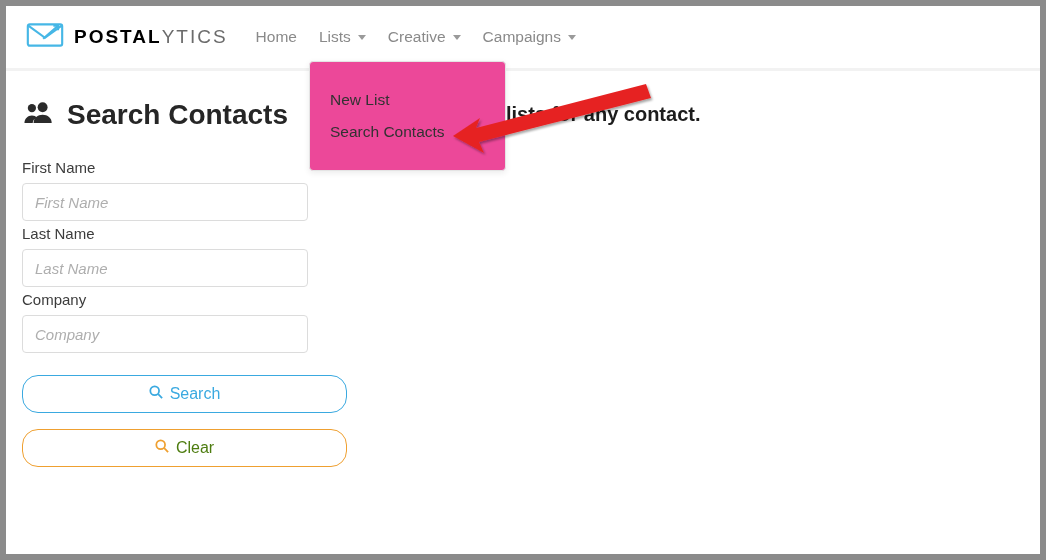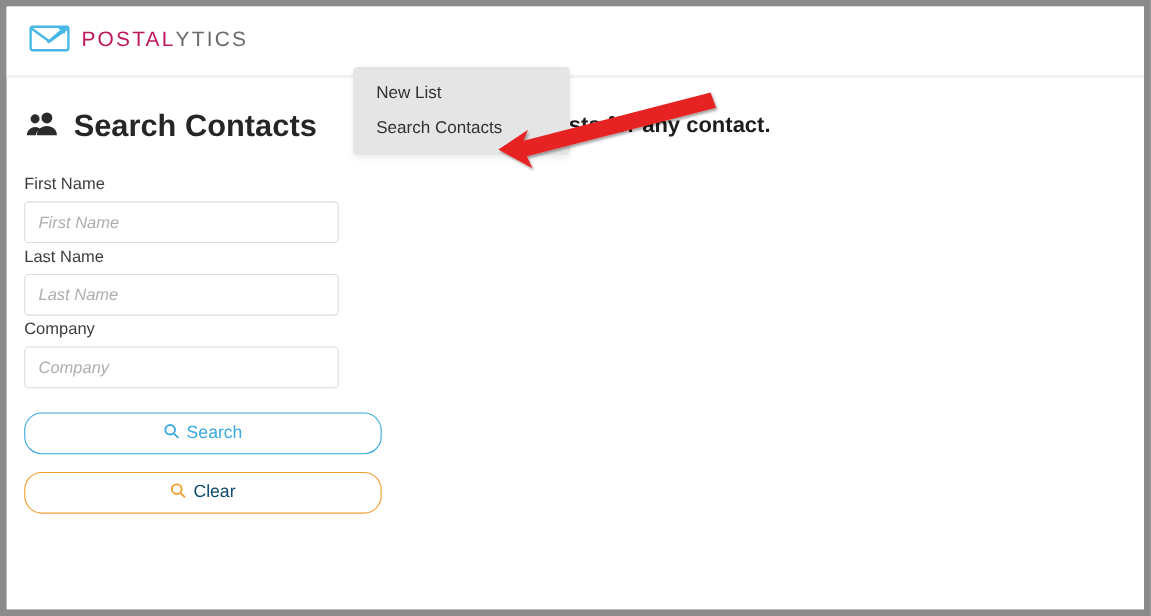--- a/index.html
+++ b/index.html
@@ -2,58 +2,75 @@
 <html><head>
   <meta charset="utf-8">
   <style>
     * { box-sizing: border-box; margin: 0; padding: 0; }
     html, body { width: 1046px; height: 560px; font-family: -apple-system, "Segoe UI", "Helvetica Neue", Arial, sans-serif; background: #8b8b8b; }
     .frame { position: absolute; top: 6px; left: 6px; right: 6px; bottom: 6px; background: #fff; }
     .topbar { height: 62px; display: flex; align-items: center; padding: 0 20px; background: #fff; }
     .logo { display: flex; align-items: center; gap: 10px; }
     .logo-mark { width: 38px; height: 26px; }
     .brand { font-size: 19px; letter-spacing: 2px; color: #6b6b6b; font-weight: 300; }
-    .brand b { font-weight: 400; color: #be185d; letter-spacing: 2px; }
+    .brand b { font-weight: 700; color: #000000; letter-spacing: 2px; }
     .nav { display: flex; align-items: center; gap: 22px; margin-left: 28px; }
     .nav-item { color: #8a8a8a; font-size: 15.5px; display: flex; align-items: center; gap: 7px; cursor: pointer; }
     .caret { width: 0; height: 0; border-left: 4px solid transparent; border-right: 4px solid transparent; border-top: 5px solid #9a9a9a; }
     .divider { height: 3px; background: #f2f2f2; }
     .content { position: relative; padding: 28px 16px 20px 16px; }
     .page-title-row { display: flex; align-items: center; gap: 12px; margin-bottom: 28px; }
     .page-title { font-size: 28px; font-weight: 700; color: #262626; }
     .users-icon { width: 33px; height: 24px; fill: #2b2b2b; }
     .form { width: 286px; }
     .field { margin-bottom: 4px; }
     .field label { display: block; font-size: 15px; color: #3c3c3c; margin-bottom: 7px; }
     .field input { width: 100%; height: 38px; border: 1px solid #dcdcdc; border-radius: 4px; padding: 0 12px; font-size: 15px; color: #555; }
     .field input::placeholder { color: #aeaeae; font-style: italic; }
     .btn { width: 325px; height: 38px; border-radius: 16px; background: #fff; display: flex; align-items: center; justify-content: center; gap: 7px; font-size: 16px; cursor: pointer; margin-top: 16px; }
     .btn-primary { border: 1px solid #3aa9e0; color: #3aa9e0; margin-top: 22px; }
-    .btn-secondary { border: 1px solid #efa030; color: #0c4a6e; }
+    .btn-secondary { border: 1px solid #efa030; color: #4d7c0f; }
     .mag { width: 14px; height: 14px; }
     .headline { position: absolute; top: 32px; left: 500px; font-size: 20px; font-weight: 800; color: #1c1c1c; }
-    .dropdown { position: absolute; top: 55px; left: 303px; width: 197px; background: #e5e5e5; border: 1px solid #e4e4e4; border-radius: 4px; box-shadow: 0 2px 6px rgba(0,0,0,.08); padding: 7px 0; z-index: 20; margin-left: 12px; }
+    .dropdown { position: absolute; top: 55px; left: 303px; width: 197px; background: #ec4899; border: 1px solid #e4e4e4; border-radius: 4px; box-shadow: 0 2px 6px rgba(0,0,0,.08); padding: 22px 0; z-index: 20; }
     .dropdown-item { padding: 7px 20px; font-size: 15.5px; color: #323232; cursor: pointer; }
     .arrow { position: absolute; top: 72px; left: 440px; width: 210px; height: 80px; z-index: 30; pointer-events: none; }
   </style>
 </head>
 <body>
 
 <div class="frame">
   <div class="topbar">
     <div class="logo">
       <span>
         <svg class="logo-mark" viewBox="0 0 40 28">
           <rect x="1.5" y="2.5" width="37" height="23" rx="2" fill="none" stroke="#46b7e6" stroke-width="2.3"></rect>
           <polyline points="2,4 20,17 38,4" fill="none" stroke="#46b7e6" stroke-width="2.3"></polyline>
           <line x1="18" y1="18" x2="34" y2="4" stroke="#46b7e6" stroke-width="2.3"></line>
           <polyline points="29,4 34,4 34,9" fill="none" stroke="#46b7e6" stroke-width="2.3"></polyline>
         </svg>
       </span>
       <span class="brand"><b>POSTAL</b><span>YTICS</span></span>
+    </div>
+    <div class="nav">
+      <div class="nav-item">
+          <span>Home</span>
+        </div>
+      <div class="nav-item">
+          <span>Lists</span>
+          <span class="caret"></span>
+        </div>
+      <div class="nav-item">
+          <span>Creative</span>
+          <span class="caret"></span>
+        </div>
+      <div class="nav-item">
+          <span>Campaigns</span>
+          <span class="caret"></span>
+        </div>
     </div>
   </div>
 
   <div class="dropdown">
     <div class="dropdown-item">New List</div>
     <div class="dropdown-item">Search Contacts</div>
   </div>
 
   <svg class="arrow" viewBox="0 0 210 80">
     <defs>

